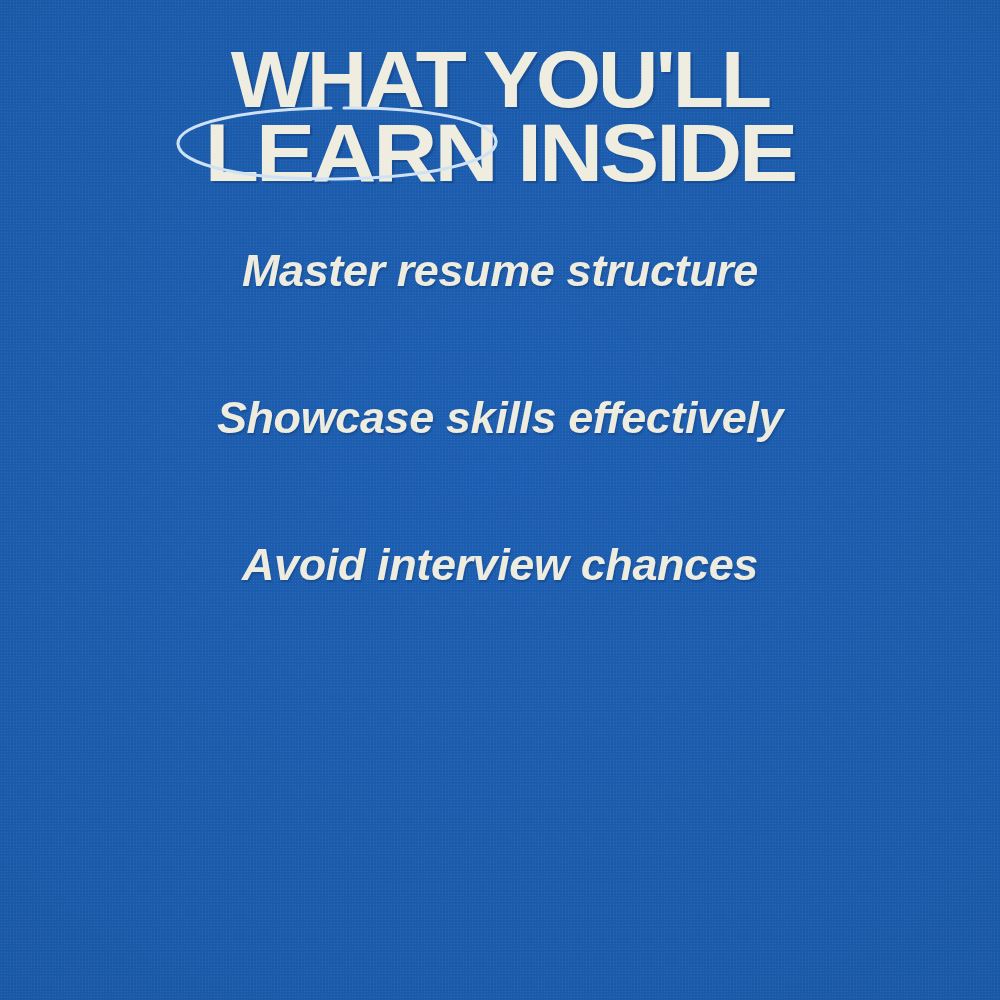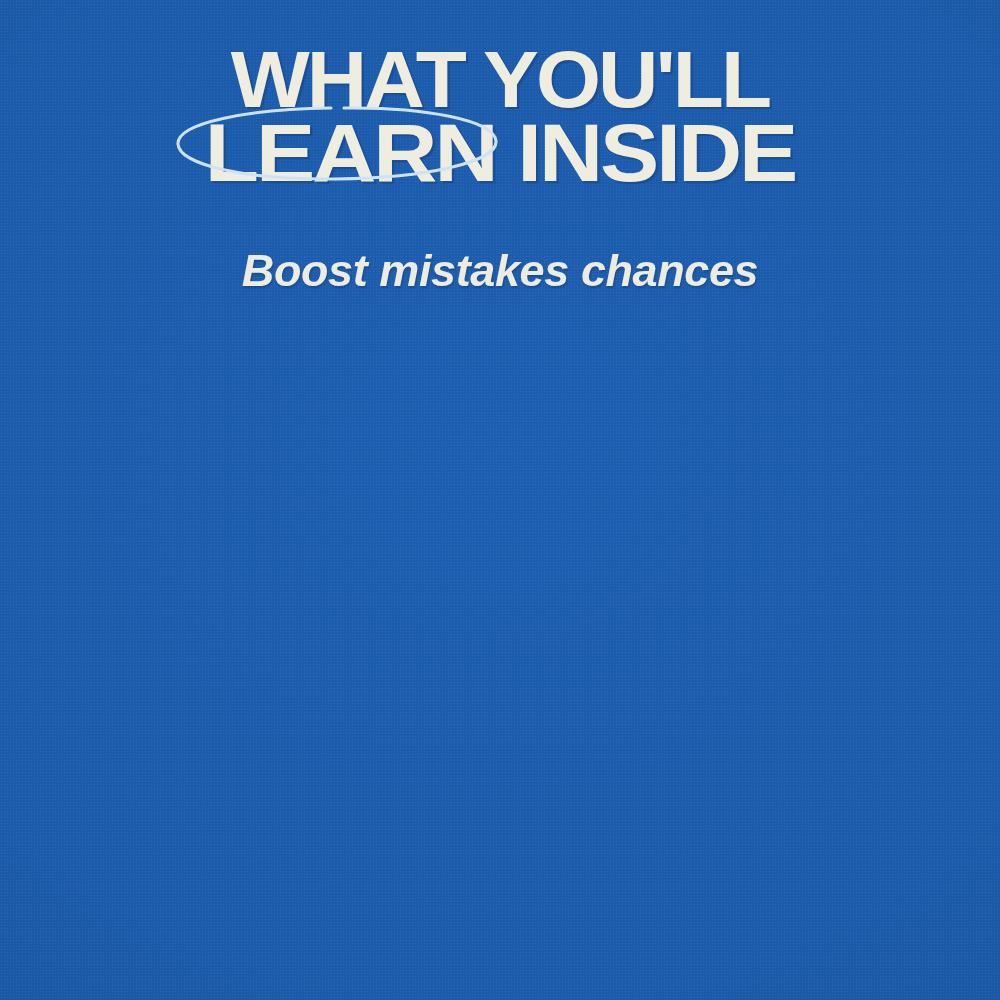--- a/index.html
+++ b/index.html
@@ -138,16 +138,18 @@
 
   <svg id="circle-accent" viewBox="0 0 322 78">
     <path d="M 168 4
              C 248 3, 318 16, 320 37
              C 322 58, 250 74, 160 75
              C 70 76, 3 61, 2 40
              C 1 19, 72 5, 155 4" fill="none" stroke="#cfe2f5" stroke-width="3.1" stroke-linecap="round"></path>
   </svg>
 
   <ul id="benefit-list">
-    <li class="benefit-item">Boost mistakes chances</li>
+    <li class="benefit-item">Master resume structure</li>
+    <li class="benefit-item">Showcase skills effectively</li>
+    <li class="benefit-item">Avoid interview chances</li>
   </ul>
 
 </div>
 
 </body></html>

